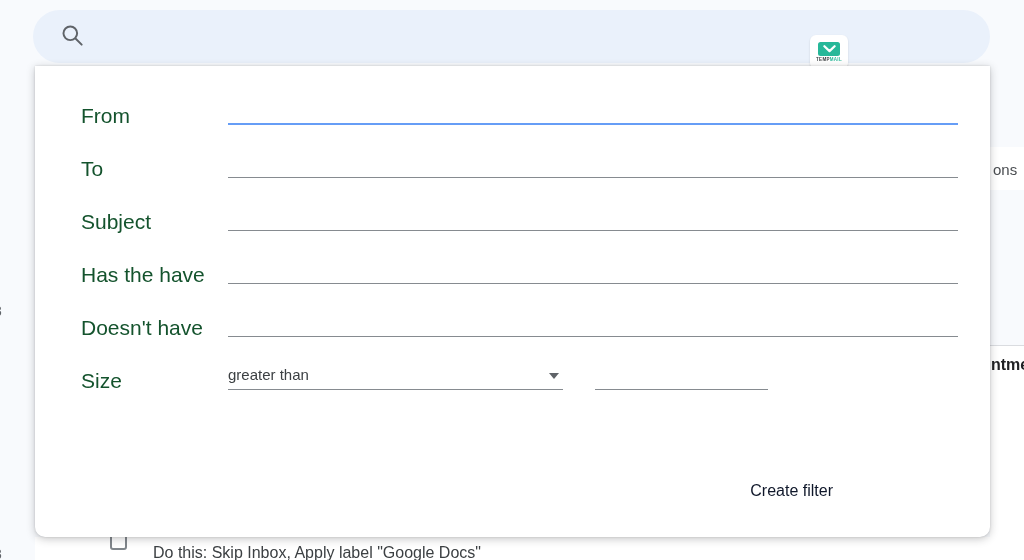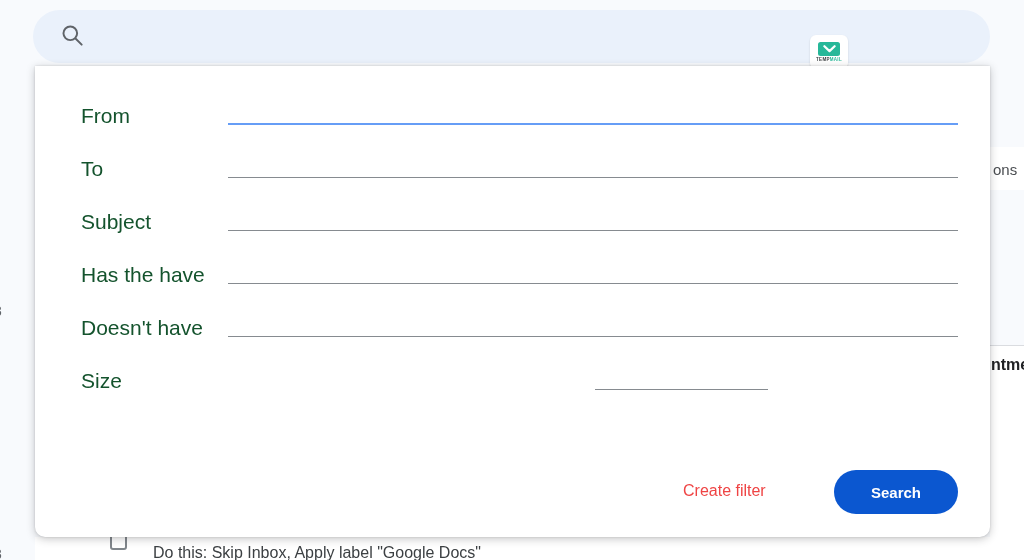--- a/index.html
+++ b/index.html
@@ -54,22 +54,22 @@
                 border-bottom:1px solid #868b90; background:transparent; outline:none;
                 font-family:inherit; font-size:15px; color:#202124; }
   #size-comparator { left:193px; width:335px; }
   #size-unit { left:770px; width:153px; }
 
   .attach-checkbox { position:absolute; left:33px; top:8px; width:17px; height:17px;
                      border:2px solid #5f6368; border-radius:2px; cursor:pointer; background:#fff; }
   .attach-label { position:absolute; left:68px; top:9px; font-size:15px; color:#1f1f1f; }
 
   .create-filter { position:absolute; left:648px; top:410px; width:150px; height:30px; border:none;
-                   background:transparent; font-family:inherit; font-size:16px; color:#ef4444;
-                   text-align:left; cursor:default; }
+                   background:transparent; font-family:inherit; font-size:16px; color:#0f172a;
+                   text-align:right; cursor:default; }
   .search-btn { position:absolute; left:799px; top:404px; width:124px; height:44px; border:none;
                 border-radius:22px; background:#0b57d0; color:#fff; font-family:inherit;
                 font-size:15px; font-weight:bold; cursor:pointer; }
 </style>
 </head>
 <body>
 
 <div class="bg-bottom"></div>
 <div class="bg-right-a"></div>
 <div class="bg-right-b"></div>
@@ -123,19 +123,22 @@
     <input class="finput" type="text" value="" style="">
   </div>
 
   <div class="row" style="top:242px">
     <span class="flabel">Doesn't have</span>
     <input class="finput" type="text" value="" style="">
   </div>
 
   <div class="row" style="top:295px">
     <span class="flabel">Size</span>
+    <span class="size-select" id="size-comparator">
+      <span class="sel-text">greater than</span>
+      <span class="arrow"></span>
+    </span>
     <input class="size-input" type="text" value="" style="">
   </div>
 
 
   <button class="create-filter">Create filter</button>
-  <button class="search-btn">Search</button>
 </div>
 
 </body></html>

